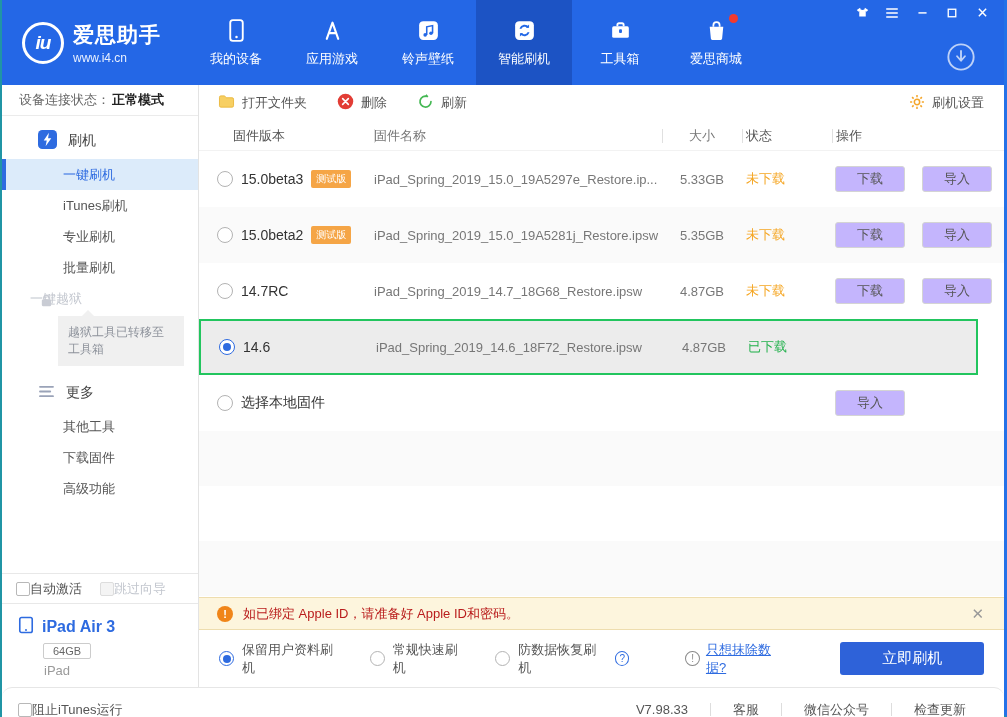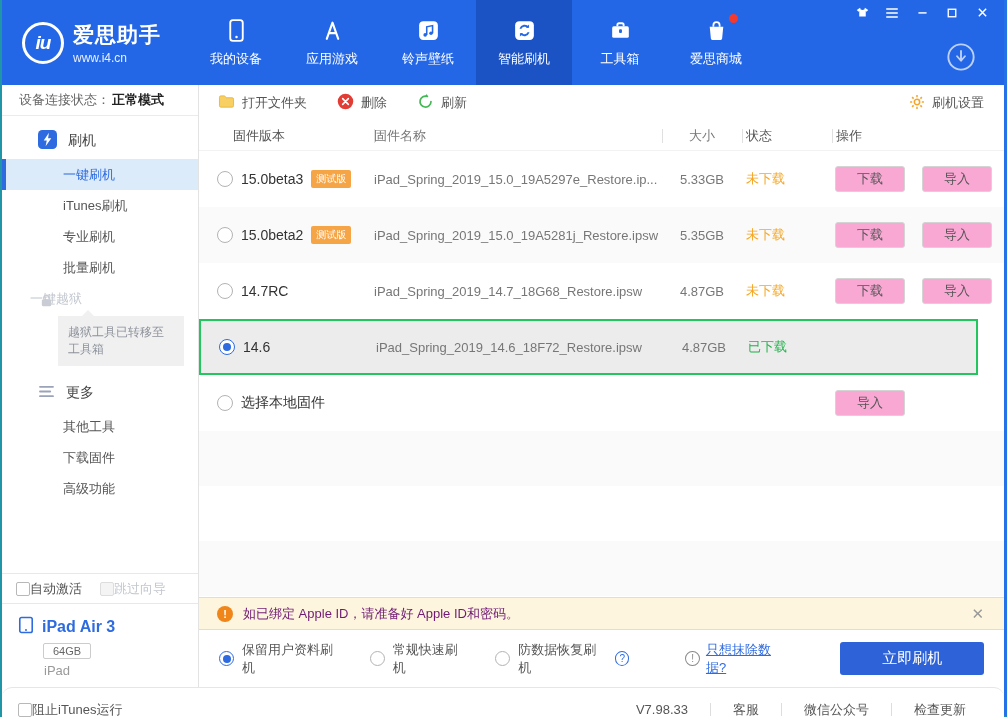--- a/index.html
+++ b/index.html
@@ -68,28 +68,28 @@
   .trow.selected { background:#ececec; border:2px solid #22c55e; margin-right:26px; }
   .c-ver { display:flex; align-items:center; gap:8px; padding-left:18px; }
   .ver { color:#333; font-size:14px; }
   .badge { background:#f5a546; color:#fff; font-size:10px; padding:2px 5px; border-radius:2px; }
   .c-name { color:#777; font-size:13px; overflow:hidden; white-space:nowrap; }
   .c-size { color:#777; text-align:center; }
   .c-status { padding-left:4px; }
   .st-not { color:#f5a623; }
   .st-done { color:#23b14d; }
   .c-act { display:flex; gap:17px; padding-left:3px; }
-  .act-btn { width:70px; height:26px; background:#f9a8d4; border:1px solid #d4d4d4; border-radius:3px; color:#555; font-size:13px; cursor:pointer; font-family:inherit; }
+  .act-btn { width:70px; height:26px; background:#c4b5fd; border:1px solid #d4d4d4; border-radius:3px; color:#555; font-size:13px; cursor:pointer; font-family:inherit; }
   .radio { width:16px; height:16px; border:1px solid #b3b3b3; border-radius:50%; background:#fff; display:inline-flex; align-items:center; justify-content:center; flex-shrink:0; }
   .radio.checked { border-color:#2e6be0; }
   .radio.checked::after { content:""; width:8px; height:8px; border-radius:50%; background:#2e6be0; }
   .filler { flex:1; background:repeating-linear-gradient(to bottom,#fafafa 0 55px,#ffffff 55px 110px); }
   .notice { height:33px; background:#fdf5dd; border-top:1px solid #eeddae; border-bottom:1px solid #eeddae; display:flex; align-items:center; padding:0 16px 0 18px; gap:10px; flex-shrink:0; }
   .warn-icon { width:16px; height:16px; background:#f08519; color:#fff; border-radius:50%; font-size:11px; font-weight:bold; display:flex; align-items:center; justify-content:center; }
-  .notice-text { color:#701a75; flex:1; }
+  .notice-text { color:#b91c1c; flex:1; }
   .notice-close { color:#999; font-size:15px; cursor:pointer; padding:0 4px; }
   .options { height:57px; display:flex; align-items:center; padding:0 20px 0 20px; gap:28px; flex-shrink:0; }
   .opt-radio { display:flex; align-items:center; gap:8px; color:#555; cursor:pointer; }
   .opt-radio .radio { width:15px; height:15px; }
   .q-icon { width:15px; height:15px; border:1px solid #2e6be0; color:#2e6be0; border-radius:50%; font-size:10px; display:inline-flex; align-items:center; justify-content:center; margin-left:2px; }
   .opt-spacer { flex:1; }
   .erase { display:flex; align-items:center; gap:6px; margin-right:24px; }
   .i-icon { width:15px; height:15px; border:1px solid #8a8a8a; color:#8a8a8a; border-radius:50%; font-size:10px; display:inline-flex; align-items:center; justify-content:center; }
   .erase a { color:#2e6be0; text-decoration:underline; cursor:pointer; }
   .flash-btn { width:148px; height:33px; background:#2e62d9; color:#fff; border:none; border-radius:3px; font-size:15px; cursor:pointer; font-family:inherit; }

